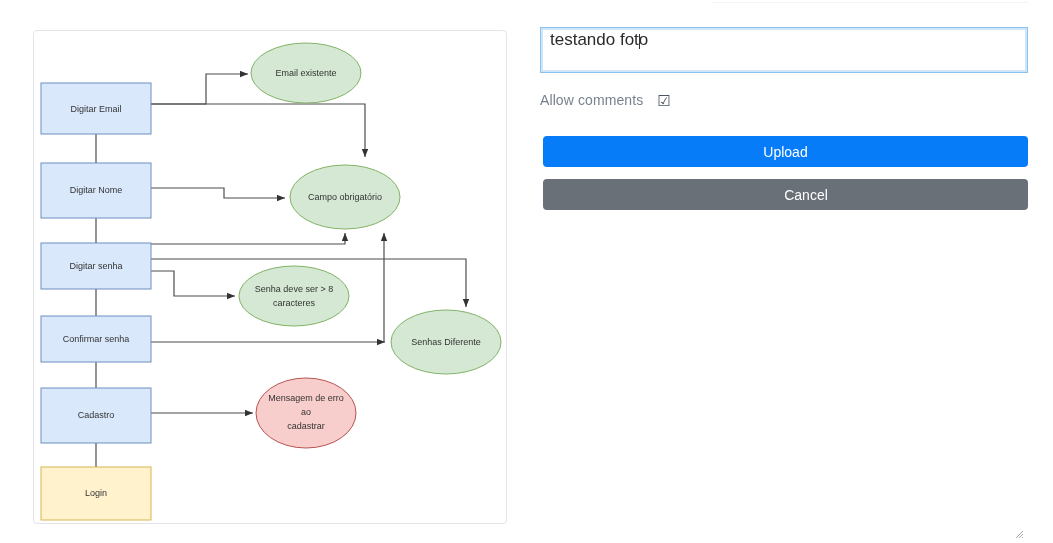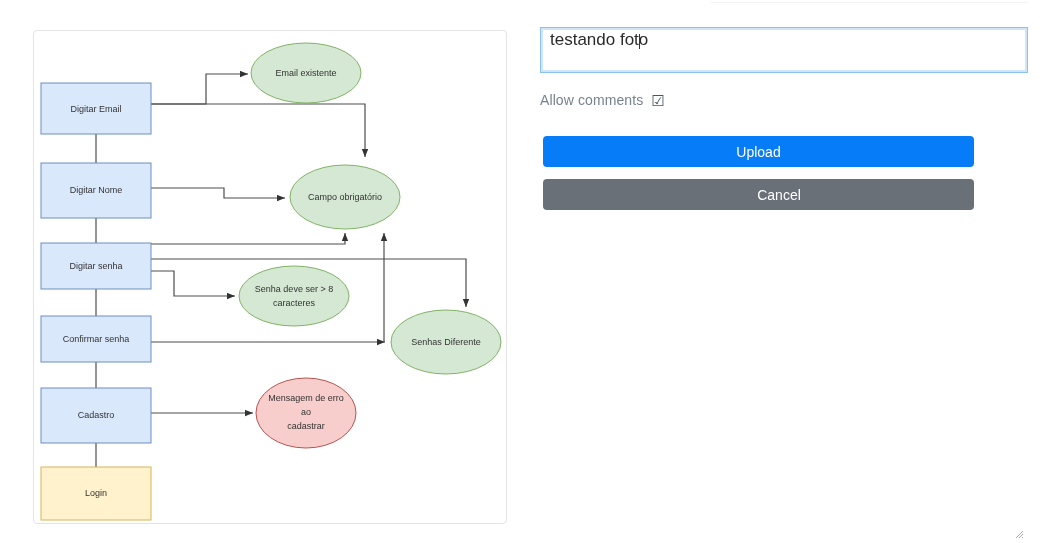--- a/index.html
+++ b/index.html
@@ -106,37 +106,37 @@
     width: 9px;
     height: 9px;
     pointer-events: none;
   }
   #allow-comments-row {
     position: absolute;
     left: 0px;
     top: 92px;
     display: flex;
     align-items: center;
-    gap: 8px;
+    gap: 14px;
   }
   #allow-comments-label {
     font-family: "Liberation Sans", sans-serif;
     font-size: 14px;
     color: #77838f;
     letter-spacing: 0.1px;
   }
   #allow-comments-box {
     font-size: 15px;
     color: #4a5560;
     line-height: 1;
   }
   .action-button {
     position: absolute;
     left: 3px;
-    width: 431px;
+    width: 485px;
     height: 31px;
     border: none;
     border-radius: 4px;
     font-family: "Liberation Sans", sans-serif;
     font-size: 14px;
     color: #ffffff;
     cursor: pointer;
     padding: 0;
   }
   #upload-button {

